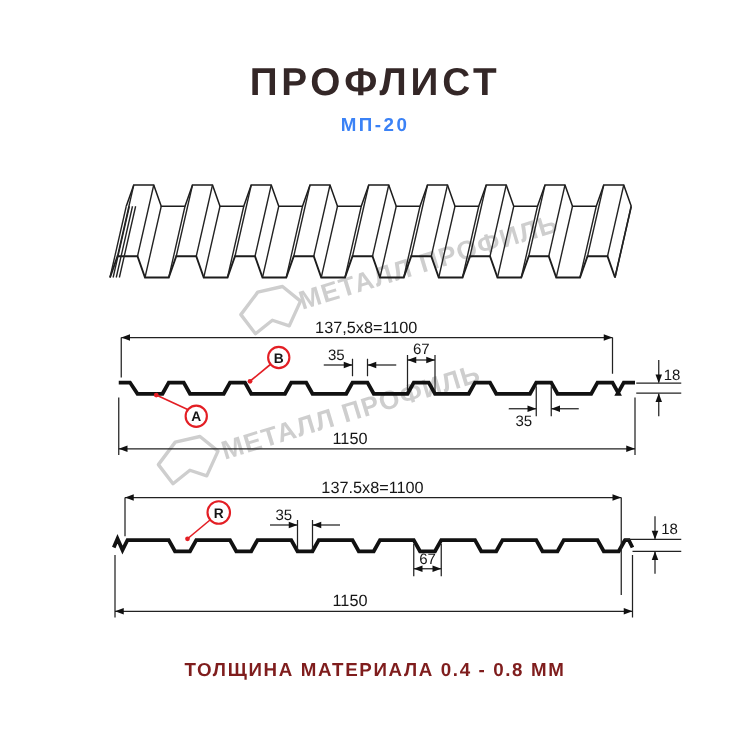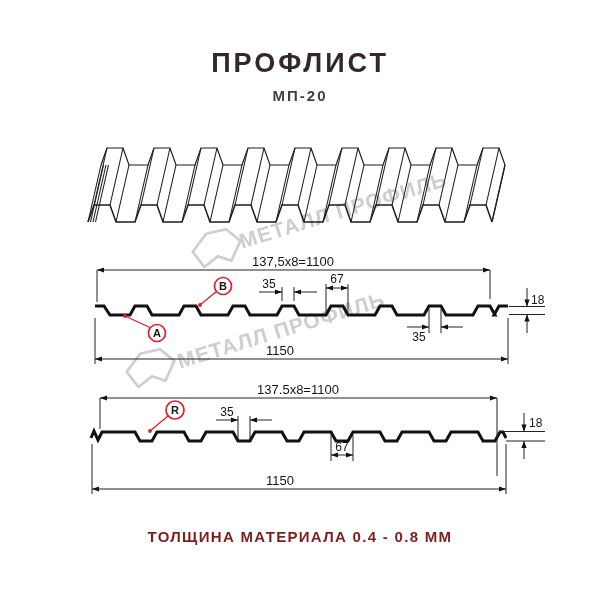--- a/index.html
+++ b/index.html
@@ -2,24 +2,24 @@
 <html><head>
 <meta charset="utf-8">
 <style>
   html,body{margin:0;padding:0}
   body{
     width:600px;height:600px;position:relative;overflow:hidden;
     background:#ffffff;font-family:"Liberation Sans",sans-serif;
   }
   .header{position:absolute;top:48px;left:0;right:0;text-align:center}
   .title{
-    font-size:27px;font-weight:800;letter-spacing:3px;color:#342727;margin:0;
+    font-size:31px;font-weight:800;letter-spacing:3px;color:#342727;margin:0;
   }
   .subtitle{
-    font-size:15px;font-weight:600;letter-spacing:2px;color:#404040;margin-top:8px;
+    font-size:15px;font-weight:600;letter-spacing:2px;color:#3b82f6;margin-top:8px;
   }
   .footer-note{
     position:absolute;top:528px;left:0;right:0;text-align:center;
     font-size:15px;font-weight:600;letter-spacing:1.3px;color:#7f1d1d;
   }
   .wm-text{
     position:absolute;font-size:21px;font-weight:800;letter-spacing:1px;
     color:#cecece;white-space:nowrap;transform:rotate(-17deg);
     transform-origin:left center;
   }

